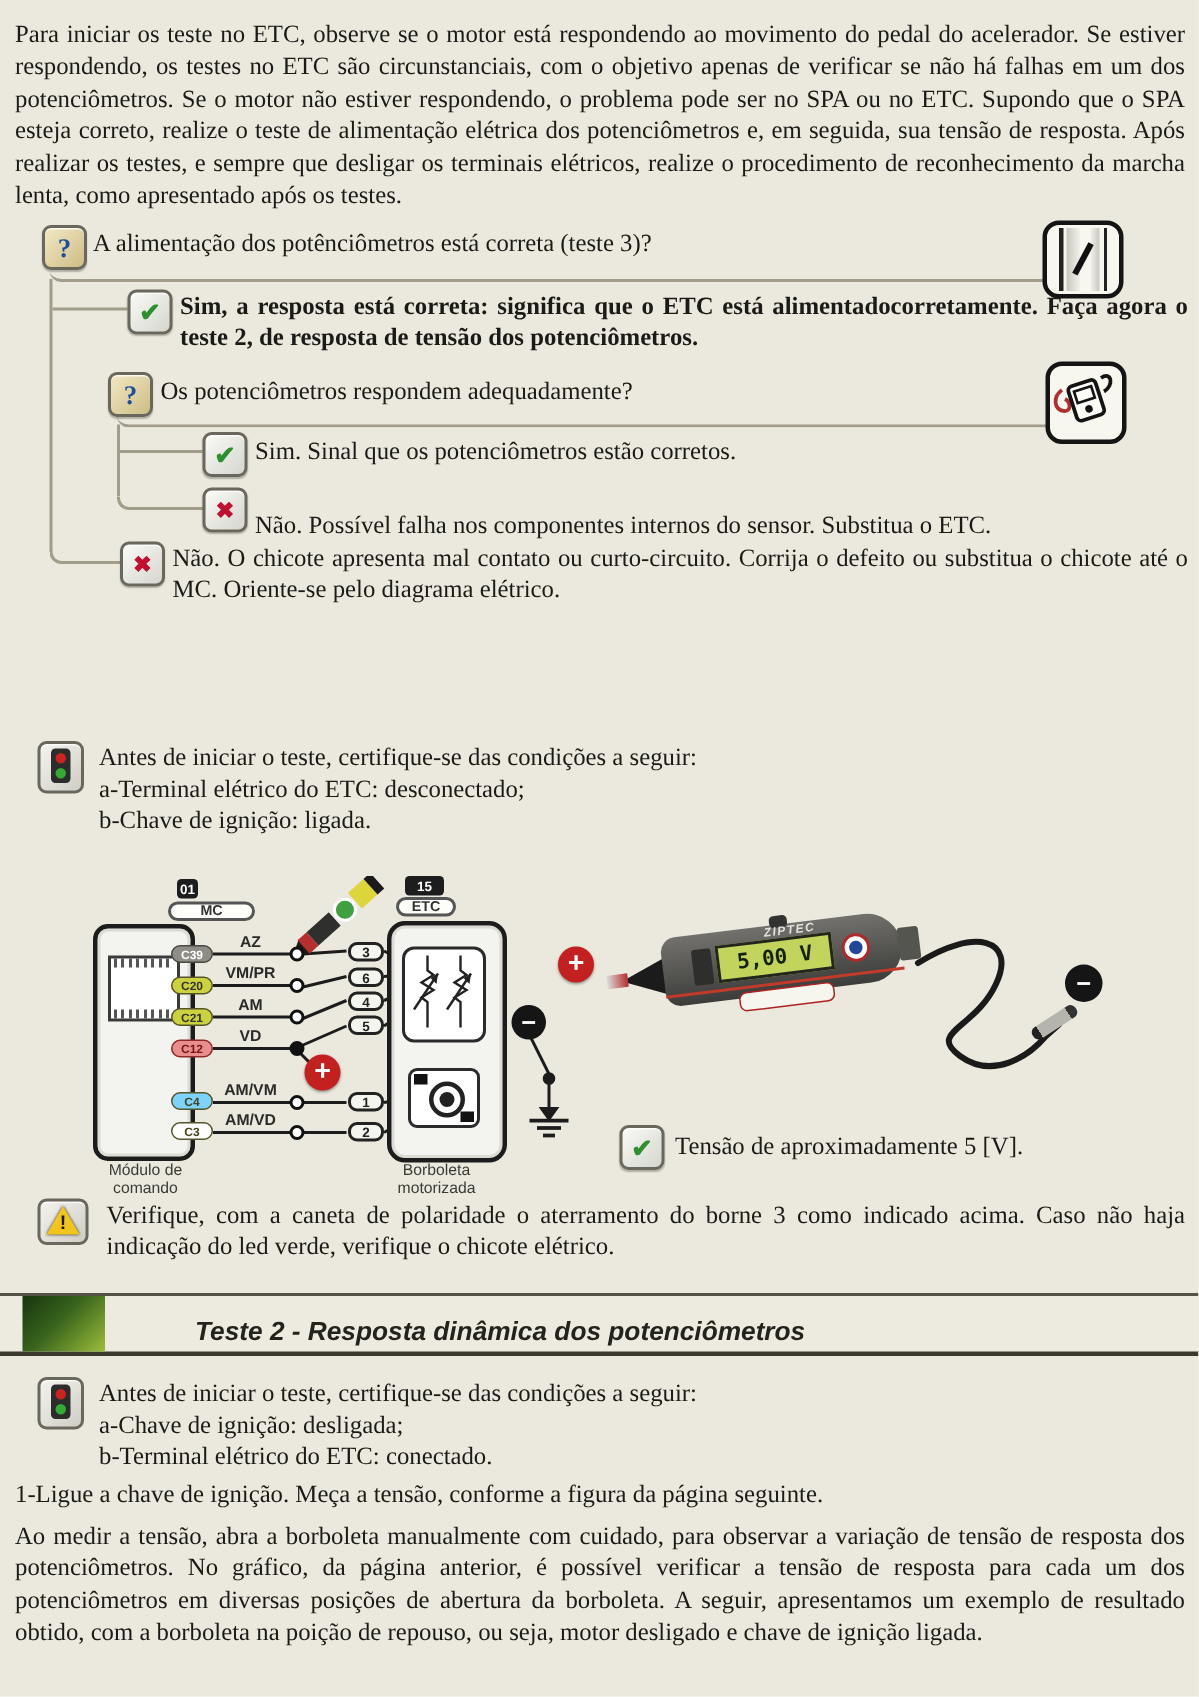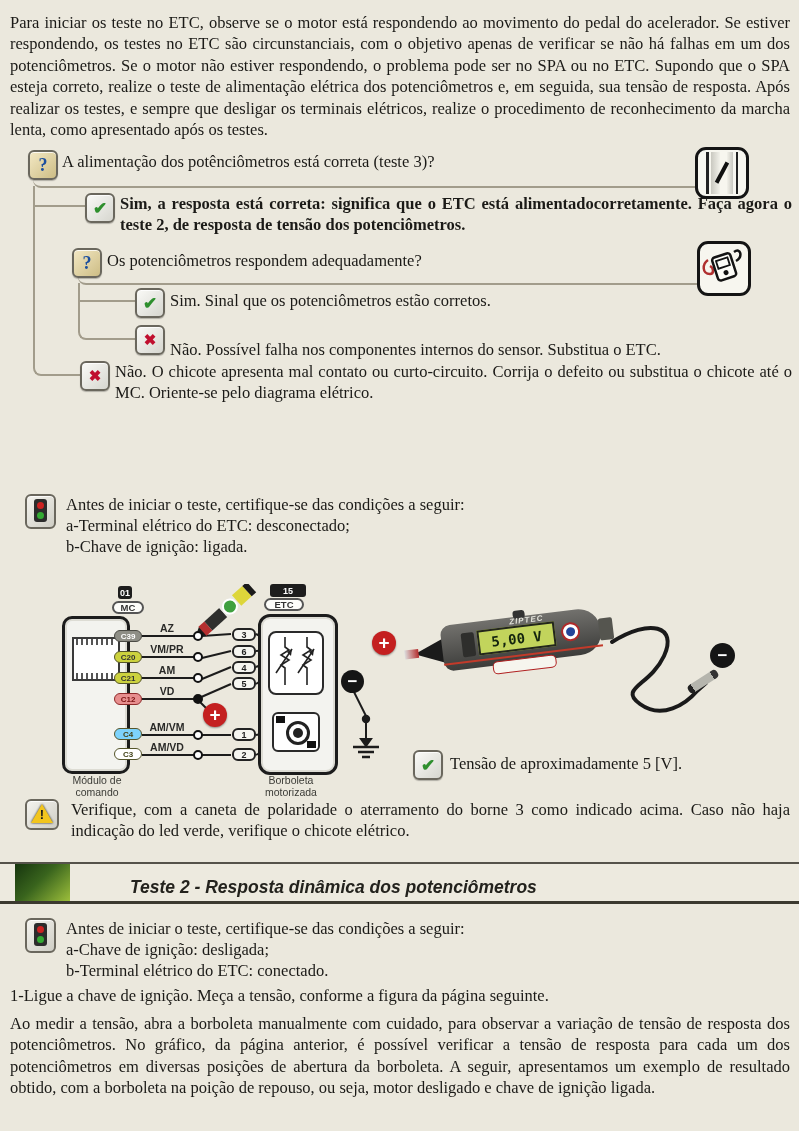--- a/index.html
+++ b/index.html
@@ -187,21 +187,21 @@
         <line x1="366" y1="138" x2="366" y2="155"></line>
         <polygon points="361,155 371,155 366,162"></polygon>
         <line x1="353" y1="163" x2="379" y2="163" stroke-width="2.5"></line>
         <line x1="358" y1="168" x2="374" y2="168" stroke-width="2.5"></line>
         <line x1="362" y1="173" x2="370" y2="173" stroke-width="2.5"></line>
       </g>
       <path d="M612,58 C650,34 678,42 664,72 C650,102 618,104 640,120 C662,136 686,120 697,107 L706,99" fill="none" stroke="#1a1a1a" stroke-width="4" stroke-linecap="round"></path>
     </svg>
 
     <div class="tagblk" style="left:118px;top:2px;width:14px;height:13px;">01</div>
-    <div class="tagpill" style="left:112px;top:17px;width:32px;height:13px;">MC</div>
+    <div class="tagpill" style="left:112px;top:17px;width:58px;height:13px;">MC</div>
     <div class="blockbox" style="left:62px;top:32px;width:62px;height:152px;"></div>
     <div class="chip"></div>
     <div class="cap" style="left:47px;top:190px;width:100px;">
       <div>Módulo de</div>
       <div>comando</div>
     </div>
 
     <div class="pinpill" style="left:114px;top:46px;background:#8e8e86;color:#fff;border-color:#4a4a44;">C39</div>
     <div class="pinpill" style="left:114px;top:67px;background:#ccd23e;color:#333;">C20</div>
     <div class="pinpill" style="left:114px;top:88px;background:#ccd23e;color:#333;">C21</div>
@@ -224,21 +224,21 @@
     <div class="node" style="top:47px;"></div>
     <div class="node" style="top:68px;"></div>
     <div class="node" style="top:89px;"></div>
     <div class="node filled" style="top:110px;"></div>
     <div class="node" style="top:146px;"></div>
     <div class="node" style="top:166px;"></div>
     <div class="pm plus" style="left:203px;top:119px;">
         <span>+</span>
       </div>
 
-    <div class="tagblk" style="left:270px;top:0;width:36px;height:13px;">15</div>
+    <div class="tagblk" style="left:270px;top:0;width:26px;height:13px;">15</div>
     <div class="tagpill" style="left:264px;top:14px;width:40px;height:13px;">ETC</div>
     <div class="blockbox" style="left:258px;top:30px;width:74px;height:155px;border-width:3.5px;border-radius:12px;"></div>
     <div class="abs" style="left:268px;top:47px;width:56px;height:64px;border:2.5px solid #2a2a2a;border-radius:8px;background:#fff;box-sizing:border-box;">
       <svg width="51" height="59" viewBox="0 0 51 59">
         <g stroke="#222" stroke-width="1.6" fill="none">
           <path d="M15,4 V14 l4,3 -8,5 8,5 -8,5 4,3 V52"></path>
           <path d="M37,4 V14 l4,3 -8,5 8,5 -8,5 4,3 V52"></path>
           <path d="M6,40 L22,16" marker-end="none"></path>
           <path d="M28,40 L44,16"></path>
         </g>

